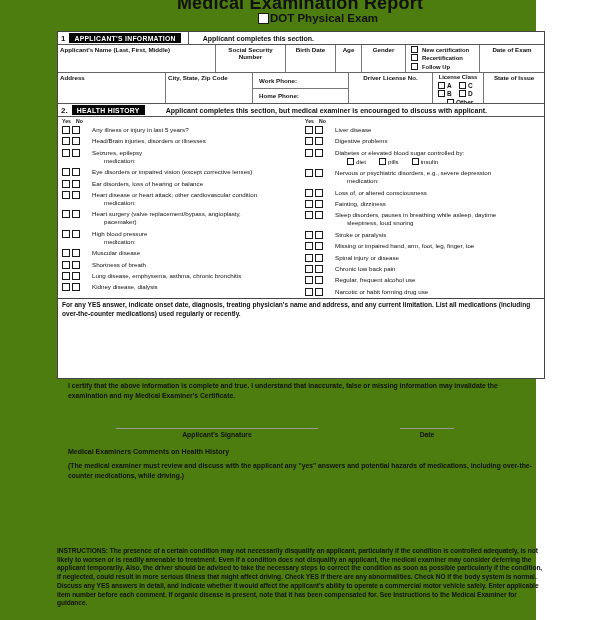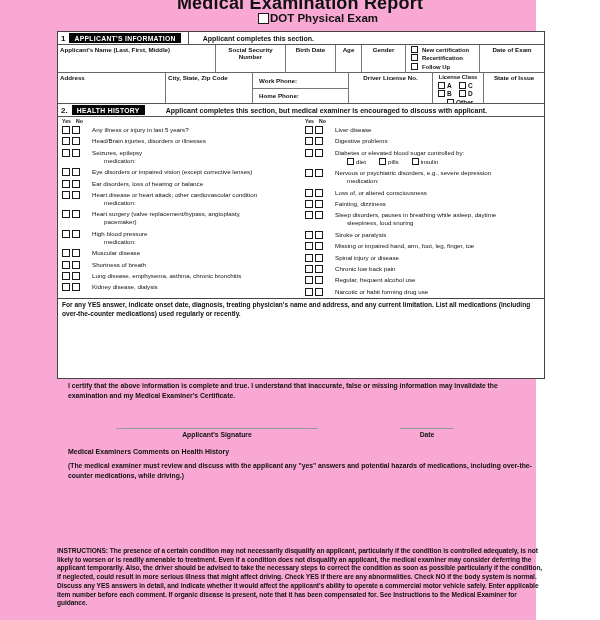--- a/index.html
+++ b/index.html
@@ -1,18 +1,18 @@
 <!DOCTYPE html>
 <html><head>
 <meta charset="utf-8">
 <style>
   html, body { margin:0; padding:0; background:#ffffff; }
   body { width:600px; height:620px; overflow:hidden;
          font-family:"Liberation Sans", sans-serif; color:#111; }
-  .page { position:relative; width:536px; height:620px; background:#f9a8d4; }
+  .page { position:relative; width:536px; height:620px; background:#4d7c0f; }
 
   
   .title { position:absolute; top:-7px; left:0; width:600px; text-align:center;
            font-size:18px; font-weight:bold; letter-spacing:.2px; }
   .exam-row { position:absolute; top:12px; left:0; width:600px;
               display:flex; justify-content:center; align-items:center;
               font-size:11.5px; font-weight:bold; }
   .exam-opt { display:flex; align-items:center;margin-left:36px; }
   .cb { display:inline-block; border:1px solid #1a1a1a; background:#fff; box-sizing:border-box; }
   .cb10 { width:11px; height:11px; margin-right:1px; }

